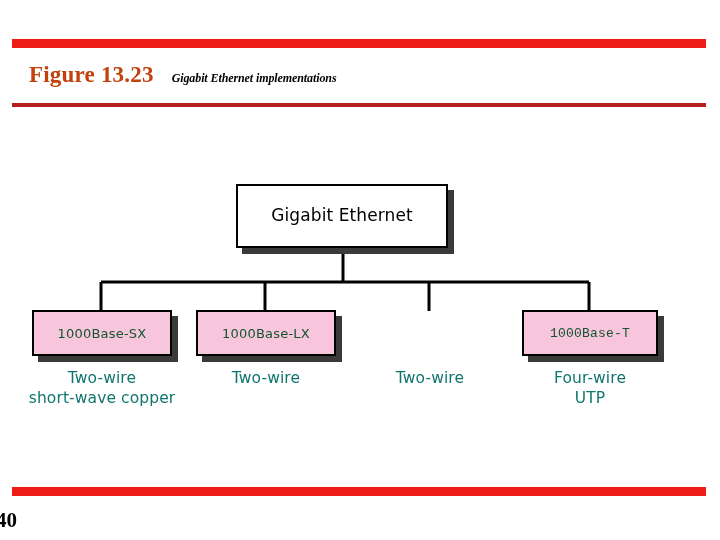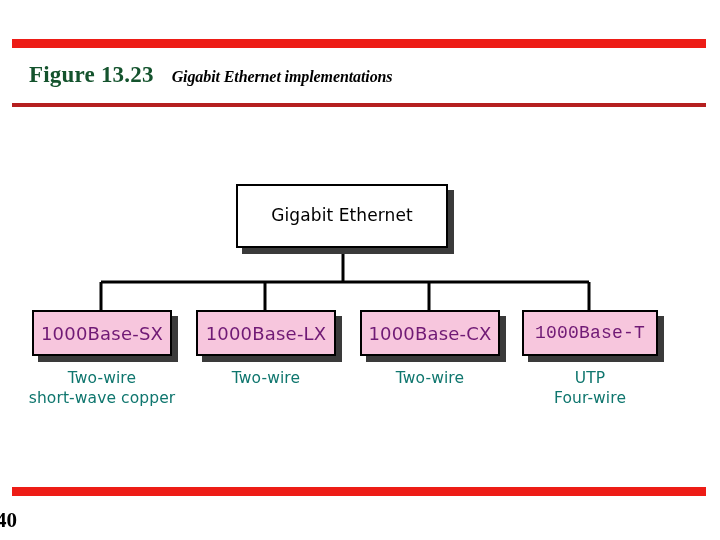--- a/index.html
+++ b/index.html
@@ -32,26 +32,26 @@
     left: 29px;
     top: 62px;
     display: flex;
     align-items: baseline;
     white-space: nowrap;
   }
   .fig-label {
     font-family: "Liberation Serif", "DejaVu Serif", serif;
     font-size: 23px;
     font-weight: bold;
-    color: #14532d;
+    color: #c2410c;
     letter-spacing: 0.2px;
   }
   .fig-caption {
     font-family: "Liberation Serif", "DejaVu Serif", serif;
-    font-size: 16px;
+    font-size: 12px;
     font-weight: bold;
     font-style: italic;
     color: #000000;
     margin-left: 18px;
     letter-spacing: -0.1px;
   }
 
   
   .diagram {
     position: absolute;
@@ -89,22 +89,22 @@
     background: #ffffff;
     font-size: 17px;
     color: #000000;
     line-height: 1.24;
     letter-spacing: 0.1px;
   }
   .node-leaf {
     top: 298px;
     height: 46px;
     background: #f7c6dd;
-    font-size: 18px;
-    color: #701a75;
+    font-size: 13px;
+    color: #14532d;
     letter-spacing: 0.2px;
   }
   .leaf-0 { left: 32px;  width: 140px; }
   .leaf-1 { left: 196px; width: 140px; text-align: center; }
   .leaf-2 { left: 360px; width: 140px; }
   .leaf-3 { left: 522px; width: 136px; font-family: Liberation Mono, monospace; }
 
   
   .caption {
     position: absolute;
@@ -162,37 +162,34 @@
       <div>Gigabit Ethernet</div>
     </div>
   </div>
 
   <div class="node node-leaf leaf-0">
     <span>1000Base-SX</span>
   </div>
   <div class="node node-leaf leaf-1">
     <span>1000Base-LX</span>
   </div>
-  <div class="node node-leaf leaf-2">
-    <span>1000Base-CX</span>
-  </div>
   <div class="node node-leaf leaf-3">
     <span>1000Base-T</span>
   </div>
 
   <div class="caption cap-0">
     <div>Two-wire</div>
     <div>short-wave copper</div>
   </div>
   <div class="caption cap-1">
     <div>Two-wire</div>
   </div>
   <div class="caption cap-2">
     <div>Two-wire</div>
   </div>
   <div class="caption cap-3">
+    <div>Four-wire</div>
     <div>UTP</div>
-    <div>Four-wire</div>
   </div>
 
 </div>
 
 <div class="page-number">40</div>
 
 </body></html>

